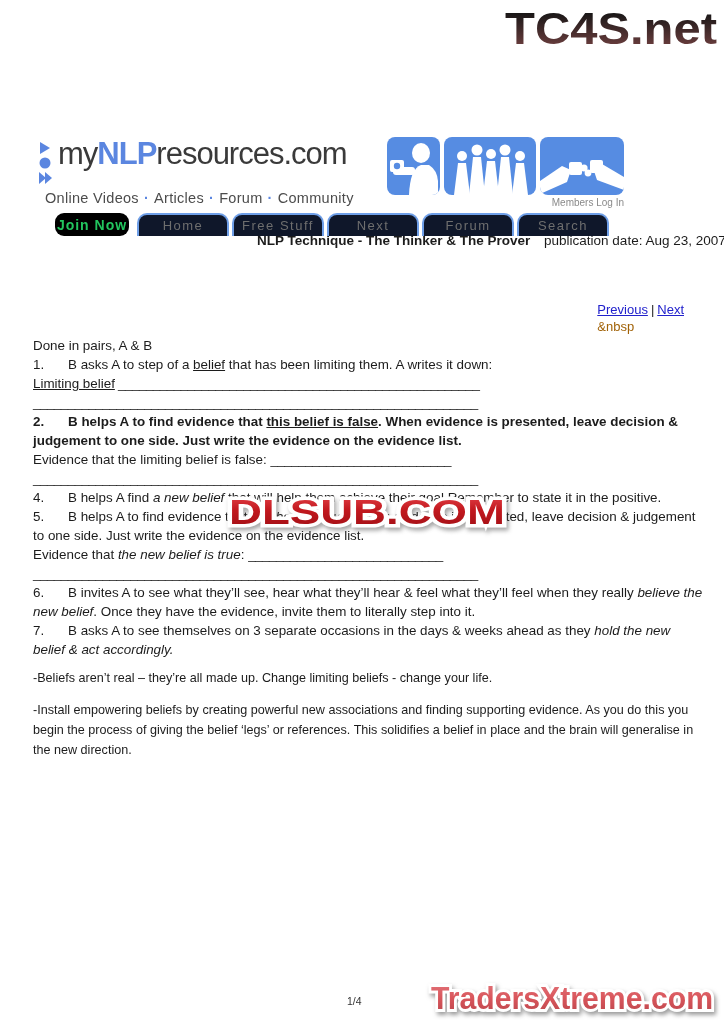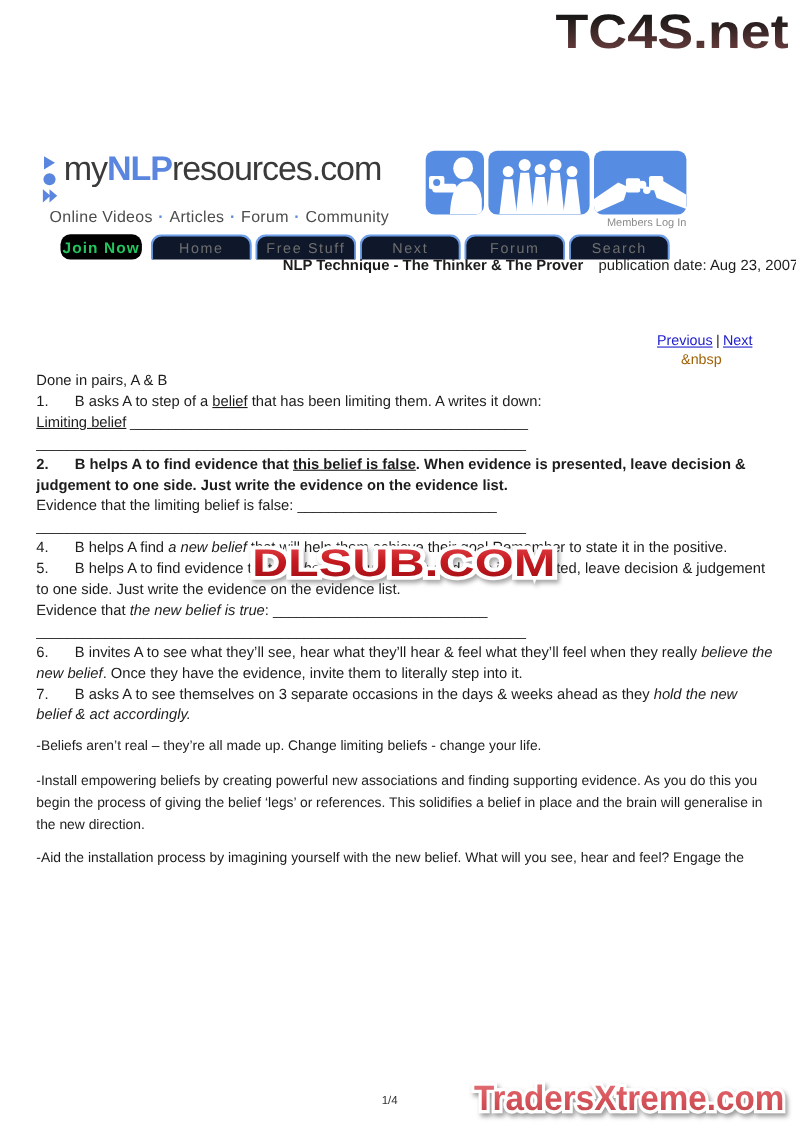--- a/index.html
+++ b/index.html
@@ -33,21 +33,21 @@
   .tab{width:88px;margin-right:3px;border:2px solid #6f9fe8;border-bottom:none;
        border-radius:10px 10px 0 0;background:#0f172a;display:flex;align-items:center;justify-content:center;
        font-size:13px;color:#6e6e6e;letter-spacing:1.5px;cursor:pointer;}
 
   
   .title-line{position:absolute;left:218px;top:233px;font-size:13.5px;white-space:nowrap;padding-left:39px;}
   .title-line .main{font-weight:bold;}
   .title-line .pub{margin-left:10px;}
 
   
-  .pager{position:absolute;right:40px;top:302px;font-size:13px;text-align:center;line-height:16px;}
+  .pager{position:absolute;right:40px;top:302px;font-size:13px;text-align:left;line-height:16px;}
   .pager a{color:#2121cc;text-decoration:underline;cursor:pointer;}
   .pager .pipe{color:#1c1c1c;margin:0 3px;}
   .nbsp-line{margin-top:1px;color:#a16207;padding-right:6px;}
 
   
   .body-text{position:absolute;left:33px;top:336px;width:670px;font-size:13.4px;line-height:19px;}
   .body-text p{margin:0;}
   .num{display:inline-block;min-width:35px;}
   .u{text-decoration:underline;}
   .i{font-style:italic;}
@@ -170,21 +170,20 @@
     <p class="mt16"><span class="num">5.</span><span>B helps A to find evidence that </span><span class="i">this belief is true</span><span>. When evidence is presented, leave decision &amp; judgement to one side. Just write the evidence on the evidence list.</span></p>
     <p><span>Evidence that </span><span class="i">the new belief is true</span><span>: </span><span class="blank">____________________________</span></p>
     <p><span class="blank">________________________________________________________________</span></p>
 
     <p class="mt26"><span class="num">6.</span><span>B invites A to see what they’ll see, hear what they’ll hear &amp; feel what they’ll feel when they really </span><span class="i">believe the new belief</span><span>. Once they have the evidence, invite them to literally step into it.</span></p>
     <p><span class="num">7.</span><span>B asks A to see themselves on 3 separate occasions in the days &amp; weeks ahead as they </span><span class="i">hold the new belief &amp; act accordingly.</span></p>
 
     <div class="notes">
       <p class="n1">-Beliefs aren’t real – they’re all made up. Change limiting beliefs  - change your life.</p>
       <p class="n3">-Install empowering beliefs by creating powerful new associations and finding supporting evidence. As you do this you begin the process of giving the belief ‘legs’ or references. This solidifies a belief in place and the brain will generalise in the new direction.</p>
-      <p class="n4">-Aid the installation process by imagining yourself with the new belief. What will you see, hear and feel? Engage the</p>
     </div>
   </div>
 
   <div class="dlsub">
     <svg width="290" height="50" viewBox="0 0 290 50">
       <defs>
         <linearGradient id="gradR" x1="0" y1="0" x2="0" y2="1">
           <stop offset="0" stop-color="#e8474e"></stop>
           <stop offset="0.45" stop-color="#c3191f"></stop>
           <stop offset="1" stop-color="#9e0e14"></stop>

